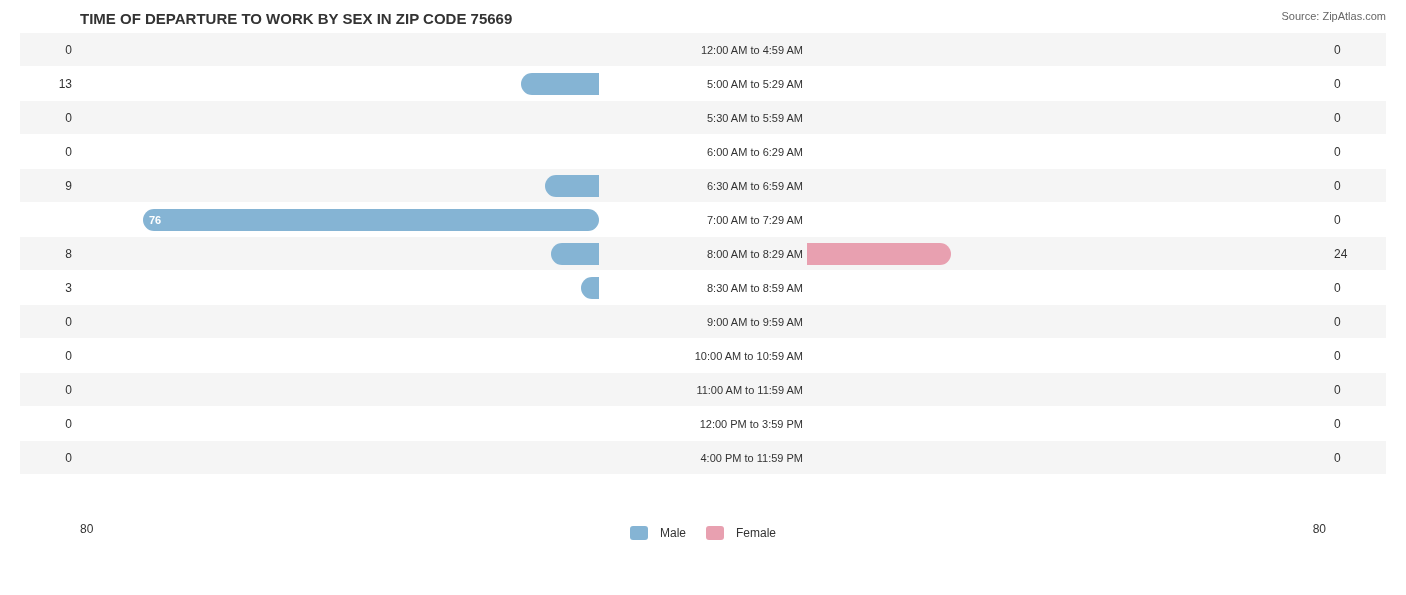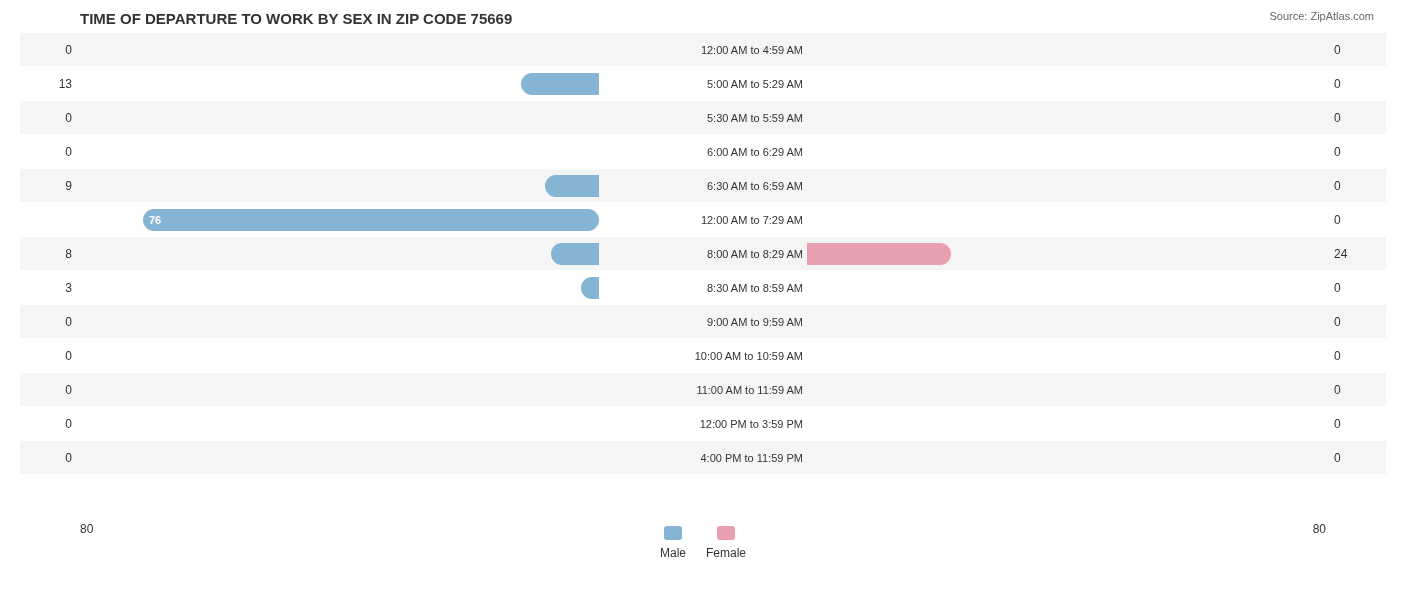--- a/index.html
+++ b/index.html
@@ -20,21 +20,21 @@
       font-size: 15px;
       font-weight: bold;
       color: #333;
       text-align: left;
       margin-bottom: 6px;
       padding-left: 60px;
     }
     .source {
       position: absolute;
       top: 10px;
-      right: 32px;
+      right: 20px;
       font-size: 11px;
       color: #666;
     }
     .chart-area {
       position: relative;
       width: 100%;
       height: calc(100% - 60px);
     }
     .row {
       display: flex;
@@ -132,23 +132,21 @@
       display: flex;
       justify-content: center;
       align-items: center;
       gap: 20px;
       margin-top: 4px;
       font-size: 12px;
       color: #333;
     }
     .legend-item {
       display: flex;
-      align-items: center;
-      gap: 6px;
-      flex-direction: column;
+      gap: 12px;
     }
     .legend-box {
       width: 18px;
       height: 14px;
       border-radius: 3px;
     }
     .legend-box.male { background: #85b4d4; }
     .legend-box.female { background: #e8a0b0; }
   </style>
 </head>
@@ -208,21 +206,21 @@
           <div class="female-side"></div>
         </div>
         <div class="right-value">0</div>
       </div>
       <div class="row">
         <div class="left-value"></div>
         <div class="bars-section">
           <div class="male-side">
             <div class="male-bar" style="width: 456px; border-radius: 11px; justify-content: flex-start;">76</div>
           </div>
-          <div class="label-center">12:00 AM to 7:29 AM</div>
+          <div class="label-center">7:00 AM to 7:29 AM</div>
           <div class="female-side"></div>
         </div>
         <div class="right-value">0</div>
       </div>
       <div class="row">
         <div class="left-value">8</div>
         <div class="bars-section">
           <div class="male-side">
             <div class="male-bar" style="width: 48px;"></div>
           </div>

